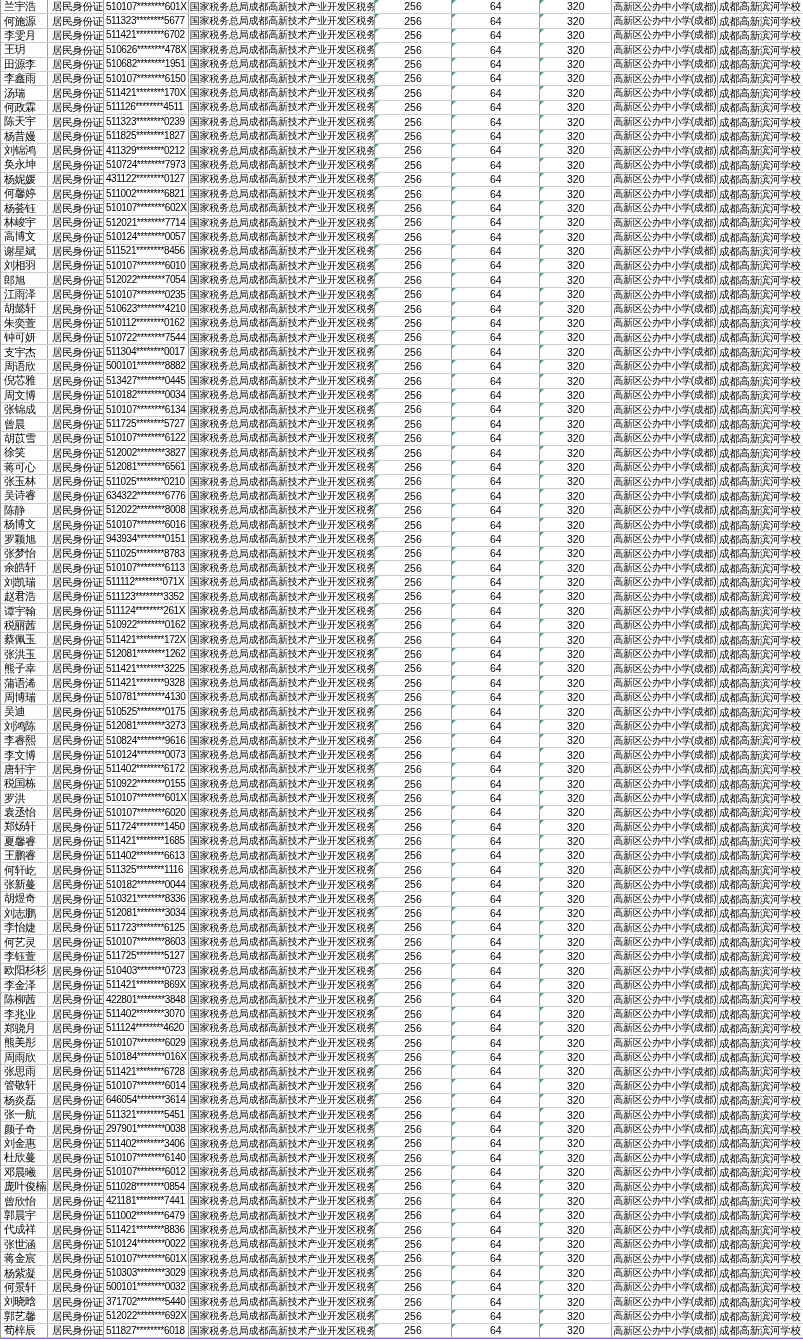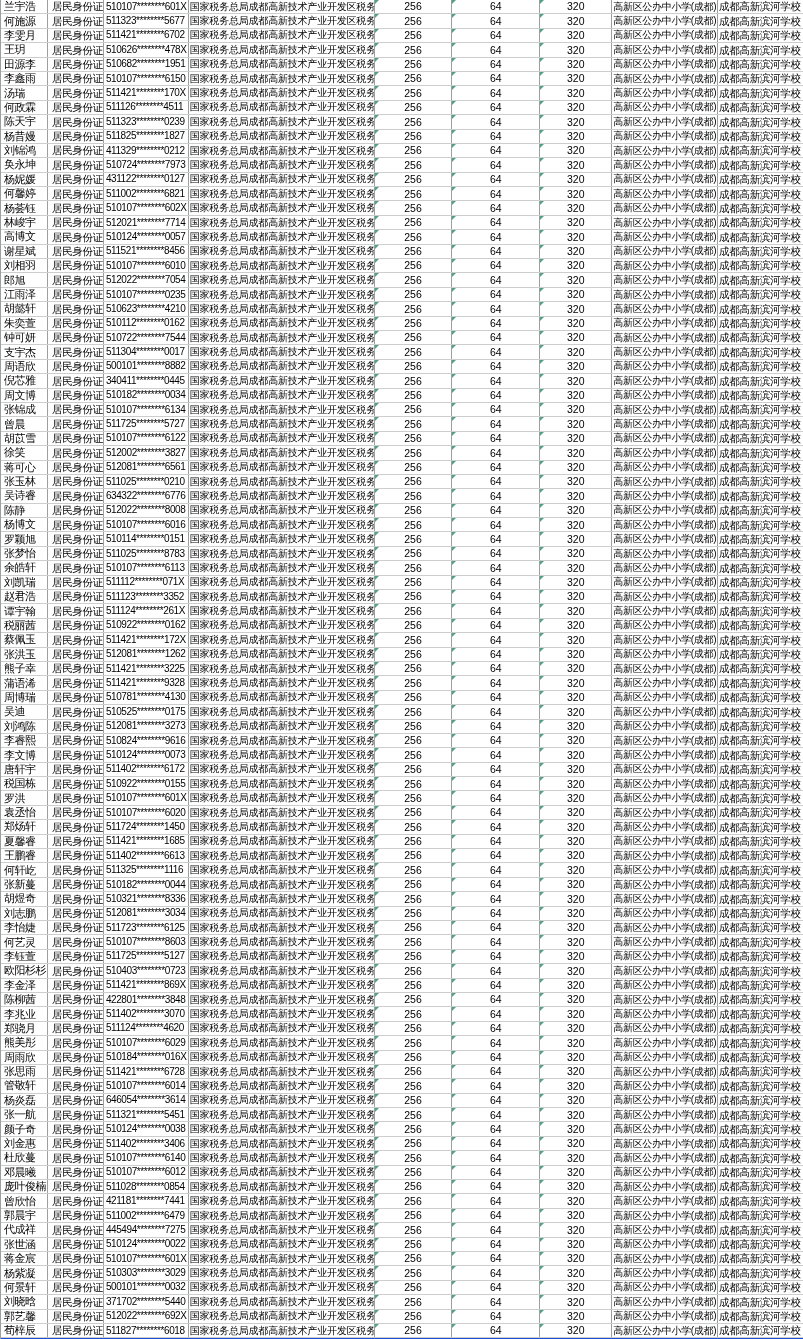--- a/index.html
+++ b/index.html
@@ -1,19 +1,19 @@
 <!DOCTYPE html>
 <html><head>
 <meta charset="utf-8">
 <style>
   html,body{margin:0;padding:0;background:#fff;}
   body{width:803px;height:1339px;overflow:hidden;
        font-family:"Liberation Sans","DejaVu Sans",sans-serif;color:#000;}
   #grid{position:relative;width:803px;height:1339px;overflow:hidden;
-        border-left:1px solid #9aa09b;box-sizing:border-box;background:#1d4ed8;
+        border-left:1px solid #9aa09b;box-sizing:border-box;background:#8b5cf6;
         display:flex;flex-direction:column;}
   .row{display:flex;flex:none;height:calc(1339px / 93);box-sizing:border-box;
        border-bottom:1px solid #cbcecb;background:#fff;}
   .cell{position:relative;box-sizing:border-box;border-right:1px solid #9aa09b;
         display:flex;align-items:center;overflow:hidden;white-space:nowrap;
         line-height:1;}
   .c-name  {width:47px;font-size:11px;padding-left:3px;letter-spacing:-0.5px;}
   .c-cert  {width:56px;font-size:10.5px;padding-left:4px;letter-spacing:-0.3px;}
   .c-id    {width:85px;font-size:10px;padding-left:2px;letter-spacing:-0.4px;}
   .c-tax   {width:186px;font-size:10px;padding-left:1px;letter-spacing:-0.2px;}
@@ -862,21 +862,21 @@
       </div>
     </div>
     <div class="row">
       <div class="cell c-name">
         <span>倪芯雅</span>
       </div>
       <div class="cell c-cert">
         <span>居民身份证</span>
       </div>
       <div class="cell c-id">
-        <span>340411********0445</span>
+        <span>513427********0445</span>
       </div>
       <div class="cell c-tax">
         <span>国家税务总局成都高新技术产业开发区税务局</span>
       </div>
       <div class="cell c-num">
         <span class="flag"></span>
         <span>256</span>
       </div>
       <div class="cell c-num c-num2">
         <span class="flag"></span>
@@ -1214,21 +1214,21 @@
       </div>
     </div>
     <div class="row">
       <div class="cell c-name">
         <span>罗颖旭</span>
       </div>
       <div class="cell c-cert">
         <span>居民身份证</span>
       </div>
       <div class="cell c-id">
-        <span>510114********0151</span>
+        <span>943934********0151</span>
       </div>
       <div class="cell c-tax">
         <span>国家税务总局成都高新技术产业开发区税务局</span>
       </div>
       <div class="cell c-num">
         <span class="flag"></span>
         <span>256</span>
       </div>
       <div class="cell c-num c-num2">
         <span class="flag"></span>
@@ -2526,21 +2526,21 @@
       </div>
     </div>
     <div class="row">
       <div class="cell c-name">
         <span>颜子奇</span>
       </div>
       <div class="cell c-cert">
         <span>居民身份证</span>
       </div>
       <div class="cell c-id">
-        <span>510124********0038</span>
+        <span>297901********0038</span>
       </div>
       <div class="cell c-tax">
         <span>国家税务总局成都高新技术产业开发区税务局</span>
       </div>
       <div class="cell c-num">
         <span class="flag"></span>
         <span>256</span>
       </div>
       <div class="cell c-num c-num2">
         <span class="flag"></span>
@@ -2750,21 +2750,21 @@
       </div>
     </div>
     <div class="row">
       <div class="cell c-name">
         <span>代成祥</span>
       </div>
       <div class="cell c-cert">
         <span>居民身份证</span>
       </div>
       <div class="cell c-id">
-        <span>445494********7275</span>
+        <span>511421********8836</span>
       </div>
       <div class="cell c-tax">
         <span>国家税务总局成都高新技术产业开发区税务局</span>
       </div>
       <div class="cell c-num">
         <span class="flag"></span>
         <span>256</span>
       </div>
       <div class="cell c-num c-num2">
         <span class="flag"></span>

